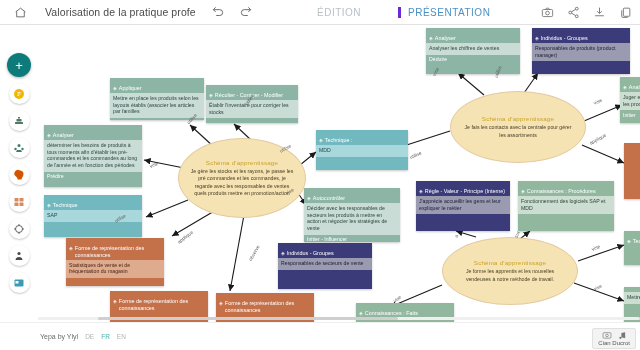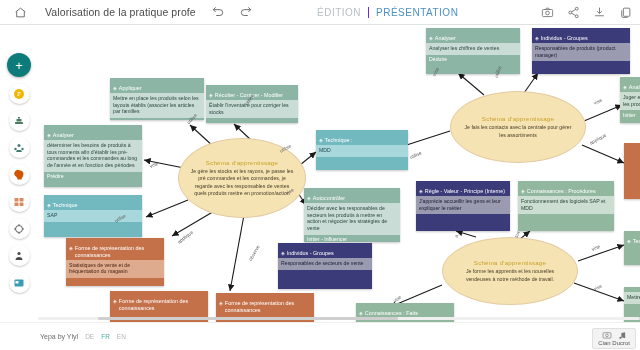--- a/index.html
+++ b/index.html
@@ -27,21 +27,21 @@
     margin-left:14px; font-size:10.5px; color:#4a4a4a;
     white-space:nowrap; overflow:hidden; max-width:150px;
     letter-spacing:.1px;
   }
   #undo-btn { margin-left:12px; }
   #redo-btn { margin-left:6px; }
   #mode-tabs { position:absolute; left:310px; top:0; height:25px;
                display:flex; align-items:center; }
   .mode-tab { font-size:10px; letter-spacing:.5px; padding:0 7px;
               color:#b9c0c6; }
-  .mode-tab.active { color:#4a90c4; border-left:1px solid #6d28d9; }
+  .mode-tab.active { color:#4a90c4; border-left:3px solid #6d28d9;margin-left:30px; }
   #tb-right { position:absolute; right:4px; top:0; height:25px;
               display:flex; align-items:center; gap:4px; }
 
   
   #sidebar {
     position:absolute; left:0; top:25px; width:38px; height:325px;
     background:#fff; z-index:30;
     display:flex; flex-direction:column; align-items:center;
     padding-top:28px; gap:6px;
   }

